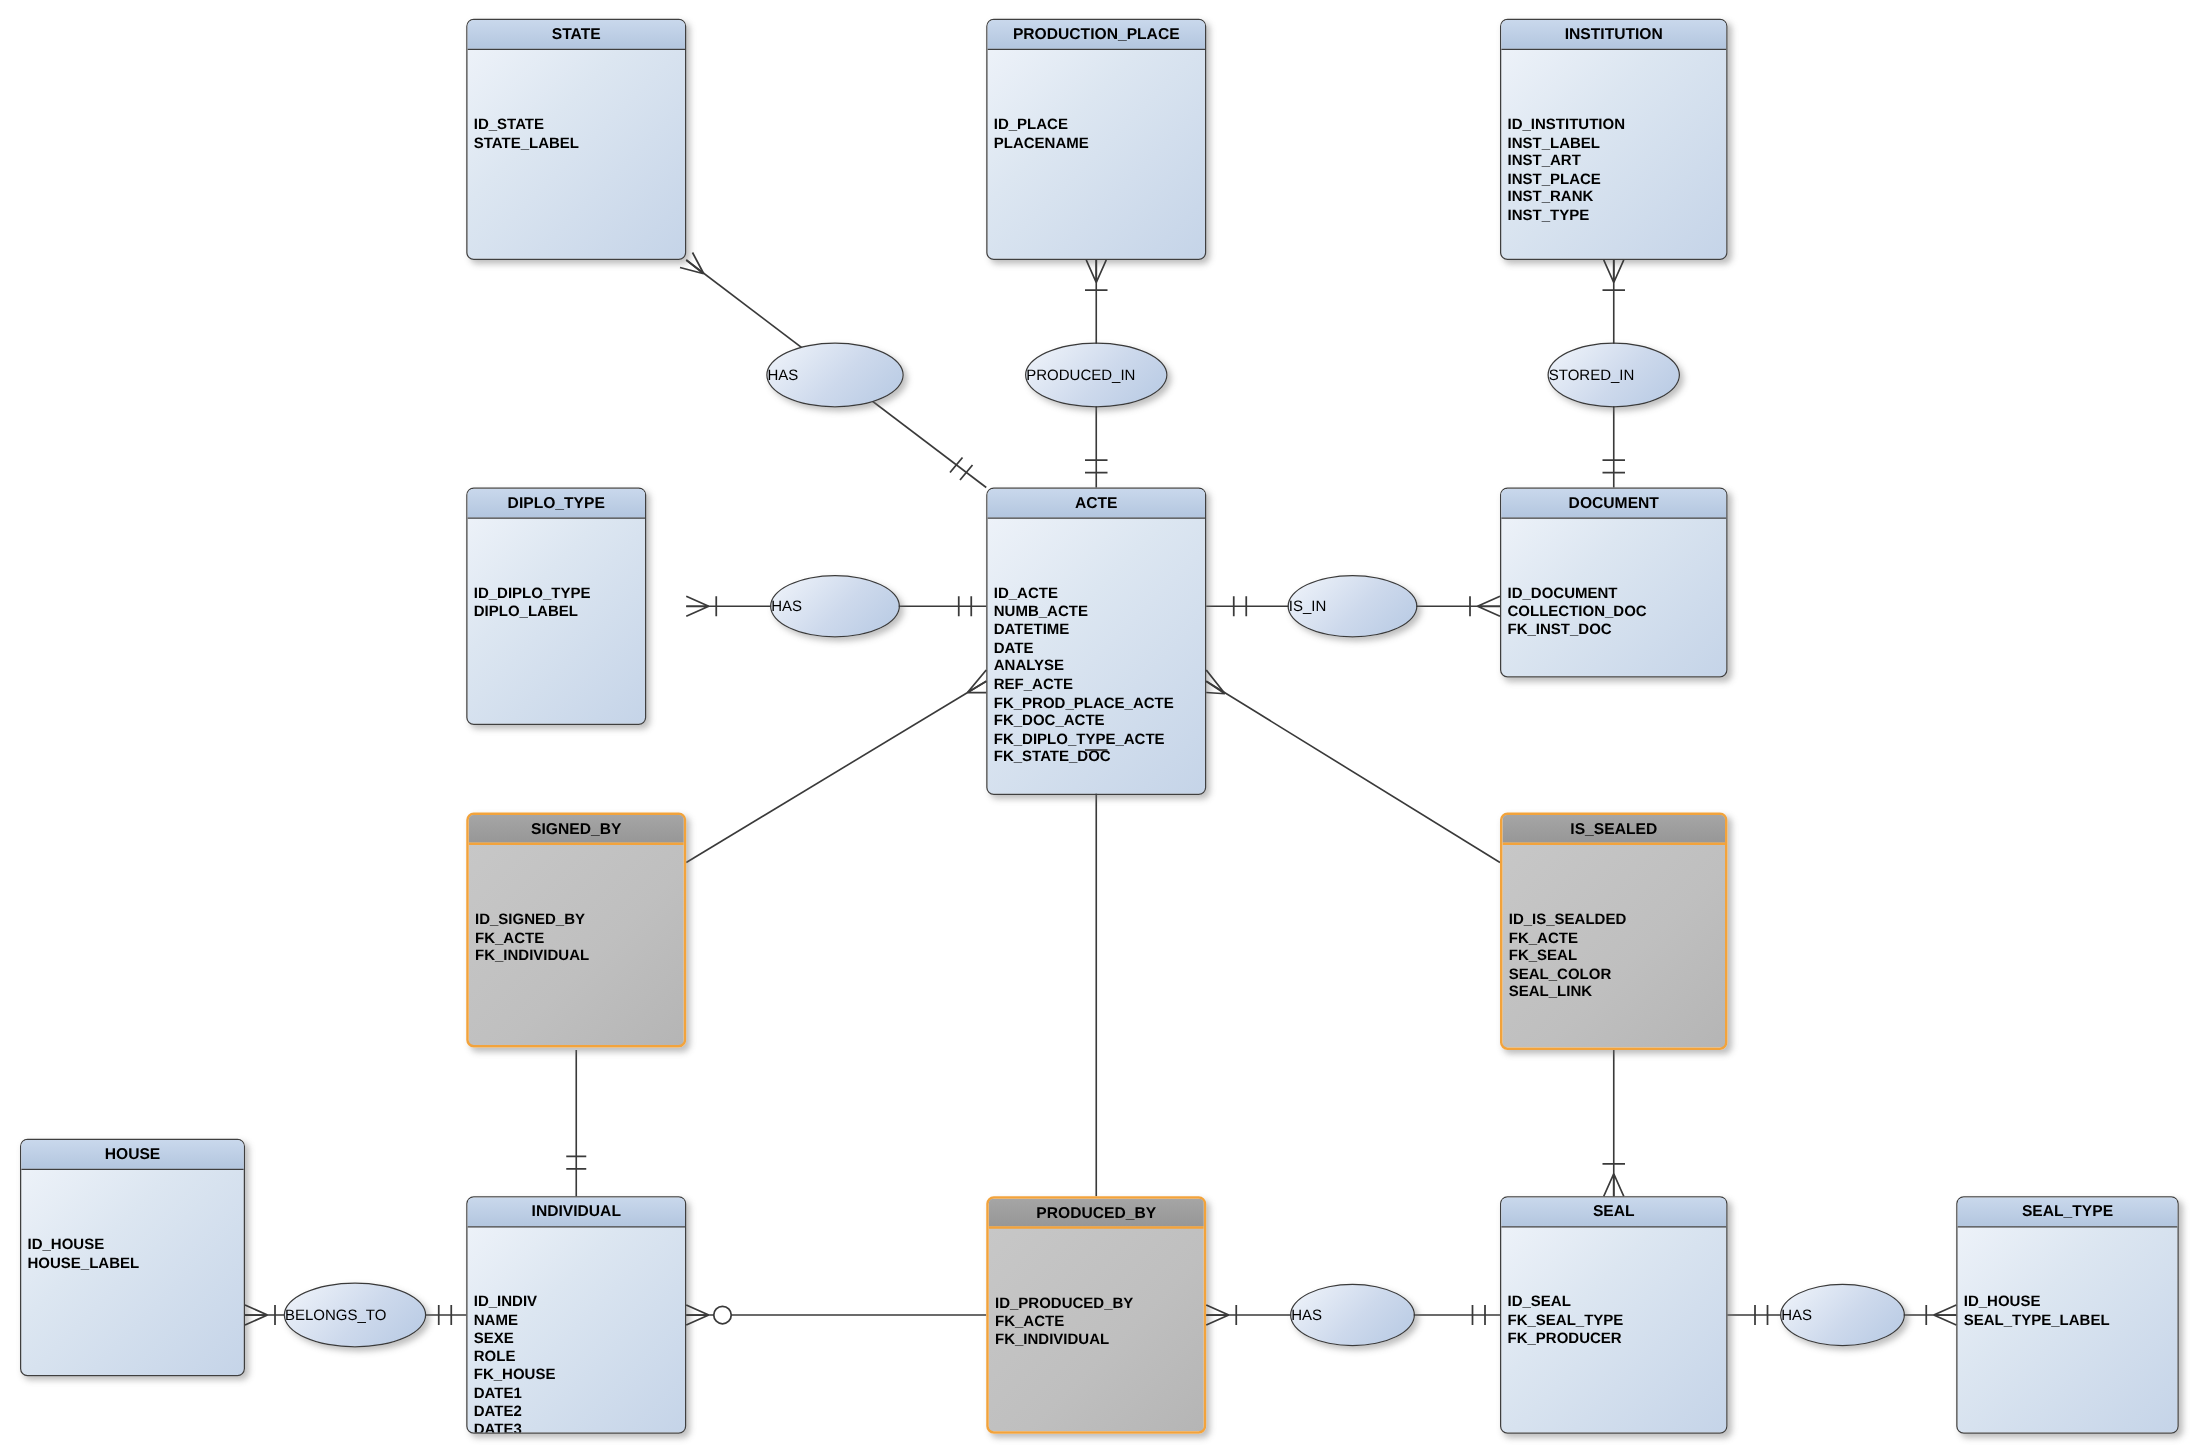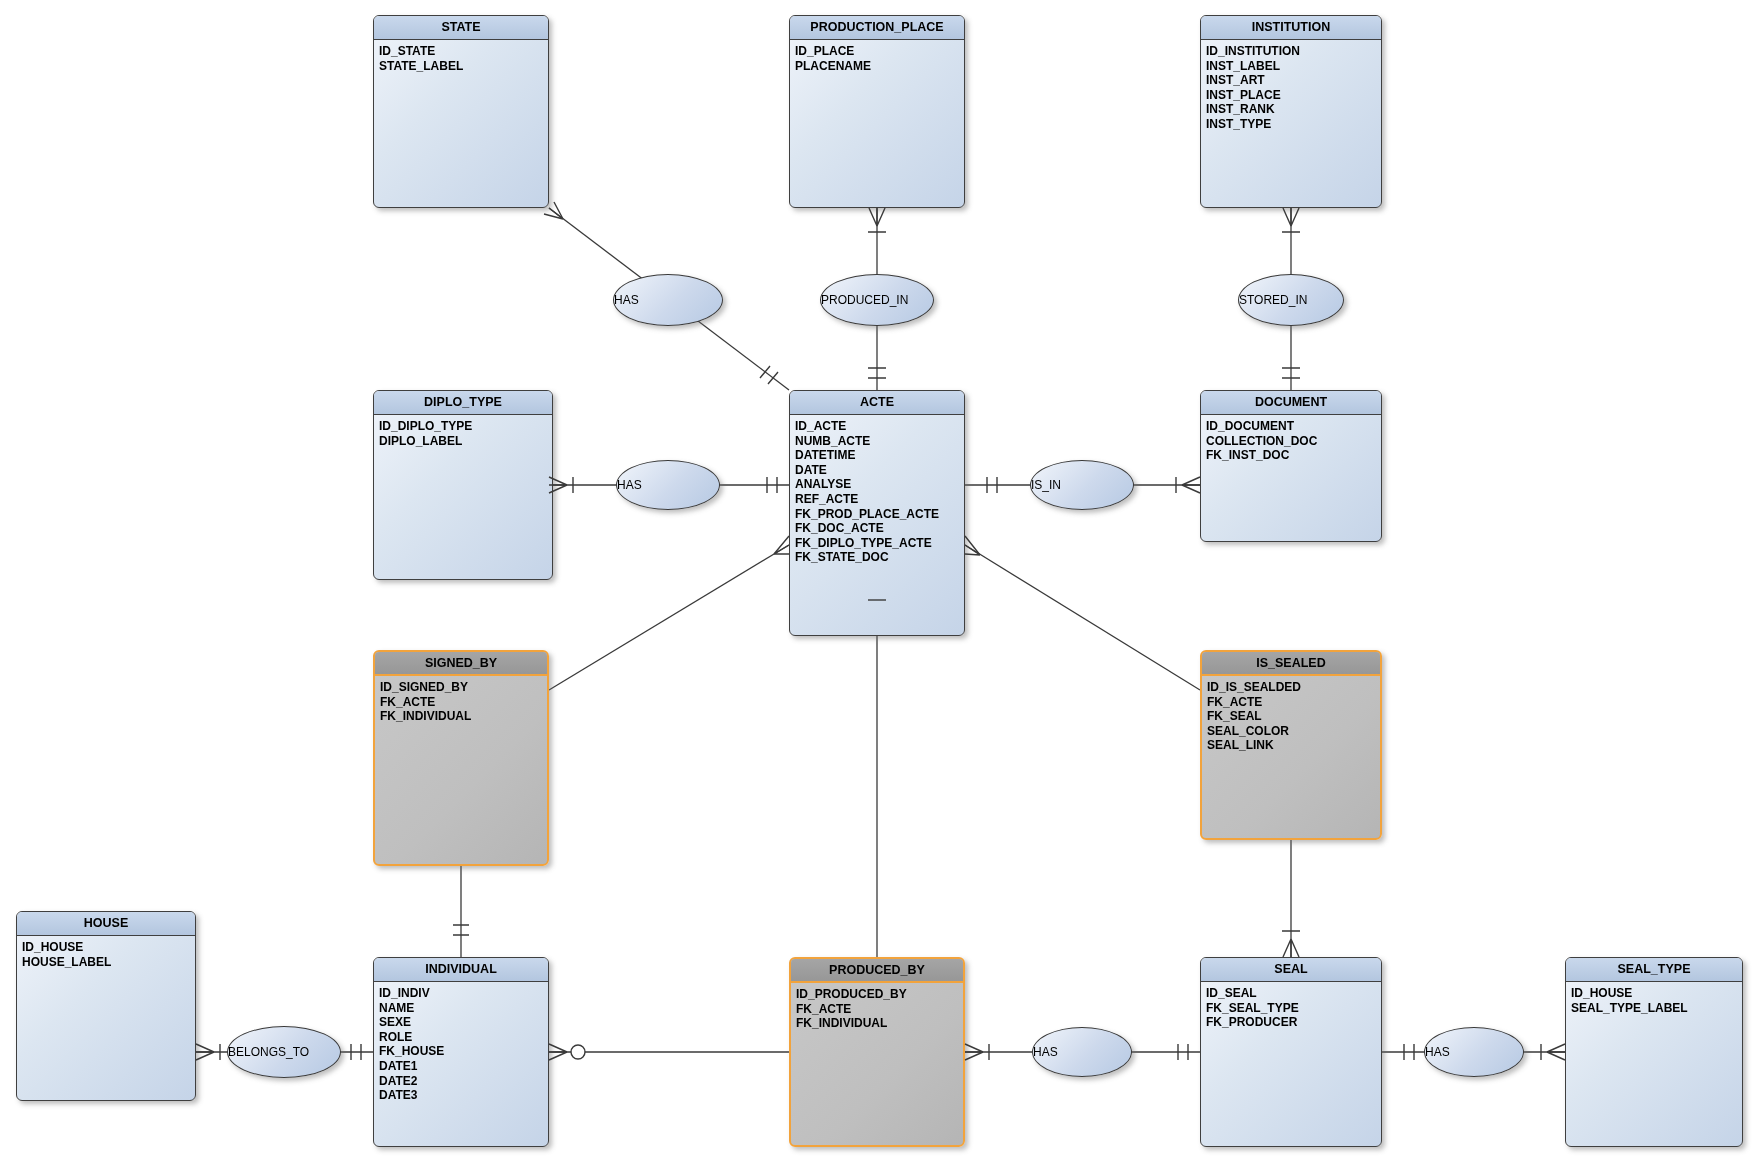--- a/index.html
+++ b/index.html
@@ -38,20 +38,21 @@
     color: #000;
     background: linear-gradient(180deg, #c9d8ec 0%, #b3c6df 100%);
     border-bottom: 1.5px solid #3f3f3f;
   }
   .entity .ebody {
     padding: 4px 5px;
     font-size: 12px;
     line-height: 14.6px;
     color: #000;
     white-space: nowrap;
+    margin-top: 48px;
   }
   .entity.associative {
     border: 2px solid #f2a33c;
     background: linear-gradient(135deg, #c8c8c8 0%, #bfbfbf 60%, #b5b5b5 100%);
   }
   .entity.associative .ehead {
     background: linear-gradient(180deg, #a5a5a5 0%, #979797 100%);
     border-bottom: 2px solid #f2a33c;
   }
 
@@ -112,21 +113,21 @@
   </div>
 
   <div class="entity" style="left:789px;top:15px;width:176px;height:193px">
     <div class="ehead">PRODUCTION_PLACE</div>
     <div class="ebody">
       <div>ID_PLACE</div>
       <div>PLACENAME</div>
     </div>
   </div>
 
-  <div class="entity" style="left:373px;top:390px;width:180px;height:190px">
+  <div class="entity" style="left:373px;top:390px;width:144px;height:190px">
     <div class="ehead">DIPLO_TYPE</div>
     <div class="ebody">
       <div>ID_DIPLO_TYPE</div>
       <div>DIPLO_LABEL</div>
     </div>
   </div>
 
   <div class="entity" style="left:789px;top:390px;width:176px;height:246px">
     <div class="ehead">ACTE</div>
     <div class="ebody">
@@ -145,21 +146,21 @@
 
   <div class="entity" style="left:1200px;top:390px;width:182px;height:152px">
     <div class="ehead">DOCUMENT</div>
     <div class="ebody">
       <div>ID_DOCUMENT</div>
       <div>COLLECTION_DOC</div>
       <div>FK_INST_DOC</div>
     </div>
   </div>
 
-  <div class="entity associative" style="left:373px;top:650px;width:176px;height:216px">
+  <div class="entity associative" style="left:373px;top:650px;width:176px;height:188px">
     <div class="ehead">SIGNED_BY</div>
     <div class="ebody">
       <div>ID_SIGNED_BY</div>
       <div>FK_ACTE</div>
       <div>FK_INDIVIDUAL</div>
     </div>
   </div>
 
   <div class="entity associative" style="left:1200px;top:650px;width:182px;height:190px">
     <div class="ehead">IS_SEALED</div>

